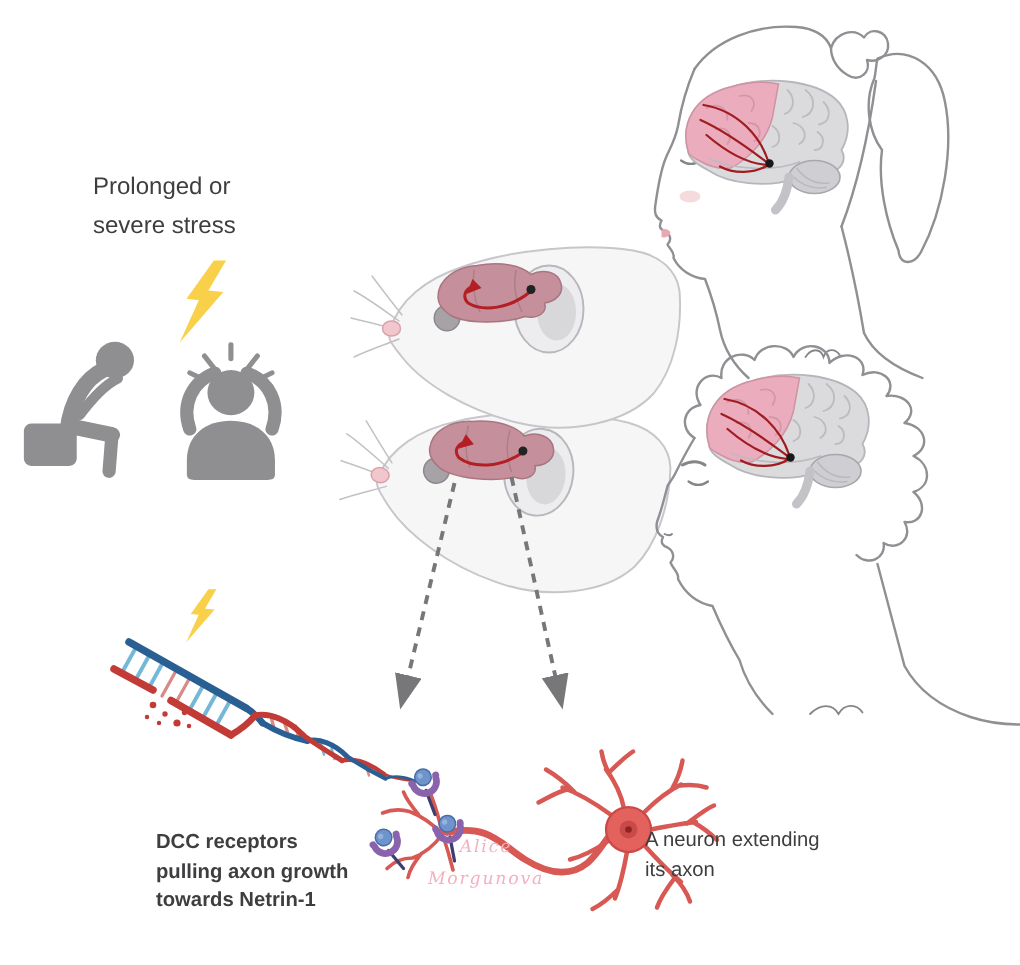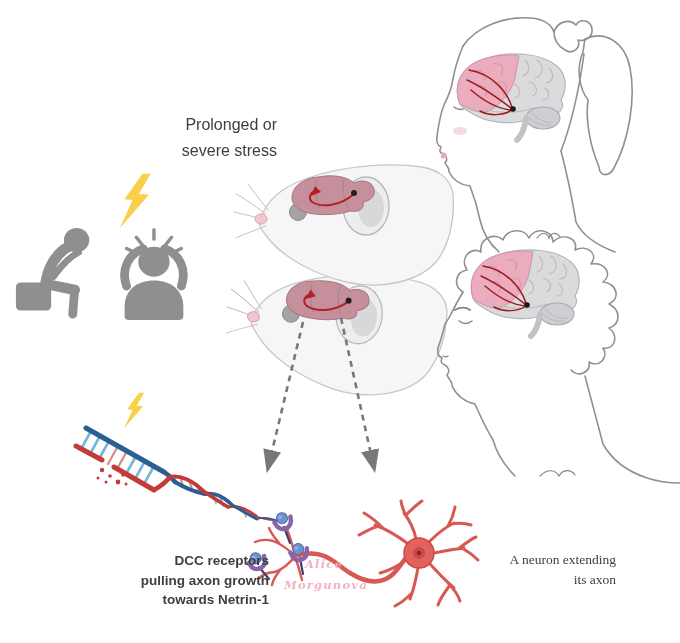--- a/index.html
+++ b/index.html
@@ -1,19 +1,19 @@
 <!DOCTYPE html>
 <html style="--c-text: #3E3E40; --c-bolt_yellow: #F8D049; --c-person_gray: #8F8F91; --c-mouse_body: #F6F6F7; --c-mouse_outline: #C7C7CB; --c-mouse_brain_pink: #C5909B; --c-human_brain_pink: #EBADBE; --c-human_brain_gray: #DBDBDD; --c-head_outline: #8F8F94; --c-dna_blue: #2A5F93; --c-dna_red: #C23B36; --c-dna_rung_blue: #74B7D8; --c-neuron_red: #E3625E; --c-neuron_stroke: #CB4A47; --c-receptor_purple: #8A63AD; --c-netrin_blue: #6E94CB; --c-tract_red: #9F1C20; --c-arrow_gray: #77777A; --c-watermark_pink: #F4B0BF;"><head>
 <meta charset="utf-8">
 <style>
   html,body{margin:0;padding:0;background:#fff;}
   #canvas{position:relative;width:680px;height:643px;background:#fff;overflow:hidden;
           font-family:"Liberation Sans",sans-serif;}
   .abs{position:absolute;}
-  .lbl{position:absolute;color:var(--c-text,#3e3e40);text-align:right;white-space:pre-line;
+  .lbl{position:absolute;color:var(--c-text,#3e3e40);text-align:left;white-space:pre-line;
        font:13.5px/1.45 "Liberation Sans",sans-serif;}
   .lbl-big{font-size:16px;line-height:1.62;}
   .lbl-sm{font-size:13px;line-height:1.4;}
   .watermark{position:absolute;color:var(--c-watermark_pink,#f4b0bf);text-align:center;
        font-family:"DejaVu Serif",serif;font-style:italic;font-size:11.5px;line-height:1.85;
        letter-spacing:1.2px;white-space:pre-line;}
   svg{display:block;overflow:visible;}
   .bolt{fill:var(--c-bolt_yellow,#F8D049);}
   .person-f{fill:var(--c-person_gray,#8F8F91);}
   .person-s{stroke:var(--c-person_gray,#8F8F91);fill:none;stroke-linecap:round;}
@@ -210,23 +210,23 @@
       <path d="M 196,60 C 206,58 216,56 226,55 M 220,56 C 228,50 233,46 238,44 M 224,55 C 231,59 236,63 240,67"></path>
       <path d="M 192,71 C 200,80 208,88 216,95 M 210,90 C 216,96 220,102 222,108 M 212,92 C 206,100 202,106 200,112"></path>
       <path d="M 180,75 C 178,86 176,96 172,106 M 174,100 C 168,106 163,110 157,113"></path>
       <path d="M 167,68 C 158,74 150,78 142,80"></path>
     </g>
     <circle cx="181" cy="60" r="15" fill="#E3625E" stroke="#CB4A47" stroke-width="1.5"></circle>
     <circle cx="181" cy="60" r="6" fill="#C94A48"></circle>
     <circle cx="181" cy="60" r="2.2" fill="#8E2322"></circle>
   </svg>
 
-  <div class="watermark" style="left:284px;top:554px;width:80px;font-weight:bold;">Alice
+  <div class="watermark" style="left:284px;top:554px;width:80px;">Alice
 Morgunova</div>
 
   <div class="lbl" style="left:104px;top:551px;width:165px;font-weight:bold;">DCC receptors
 pulling axon growth
 towards Netrin-1</div>
 
-  <div class="lbl" style="left:446px;top:550px;width:170px;font-family:Liberation Serif, serif;">A neuron extending
+  <div class="lbl" style="left:430px;top:550px;width:170px;">A neuron extending
 its axon</div>
 
 </div>
 
 </body></html>

